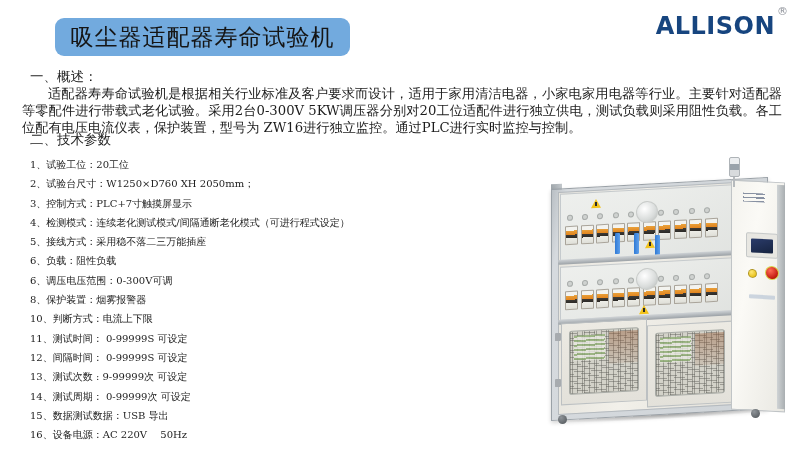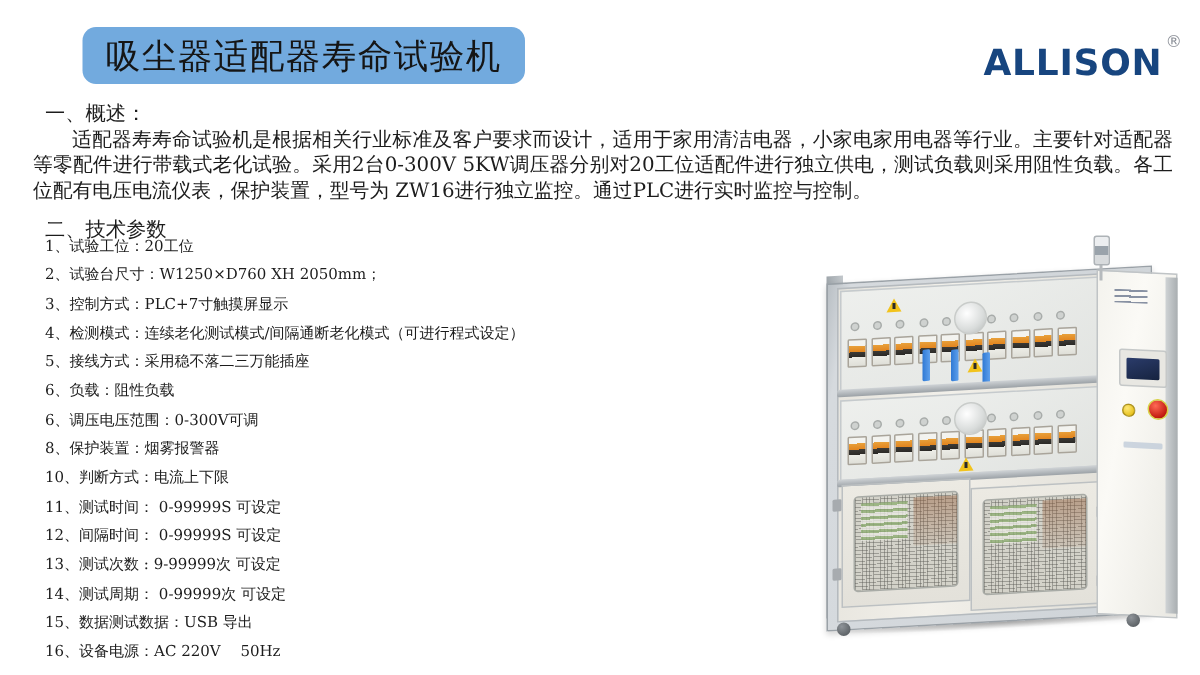--- a/index.html
+++ b/index.html
@@ -20,21 +20,21 @@
     background:#72aade;border-radius:9px;
     display:flex;align-items:center;justify-content:center;
   }
   .title-banner .title-text{
     font-family:"DejaVu Serif","Liberation Serif",serif;
     font-size:23px;letter-spacing:1px;color:#151515;white-space:nowrap;
   }
 
   
   .brand{
-    position:absolute;right:12px;top:30px;
+    position:absolute;right:12px;top:14px;
     display:flex;align-items:flex-start;
   }
   .brand .brand-en{
     font-family:"DejaVu Sans","Liberation Sans",sans-serif;
     font-weight:bold;font-size:24px;color:#17457f;letter-spacing:0.5px;
     line-height:1;
   }
   .brand .brand-cn{
     font-family:"DejaVu Sans","Liberation Sans",sans-serif;
     font-weight:bold;font-size:24px;color:#17457f;letter-spacing:0px;
@@ -44,21 +44,21 @@
     font-family:"DejaVu Sans","Liberation Sans",sans-serif;
     font-size:11px;color:#8d9199;margin-left:2px;margin-top:-9px;
   }
 
   
   .section-heading{
     position:absolute;left:30px;font-size:13.5px;line-height:1;
     font-family:"DejaVu Serif","Liberation Serif",serif;
   }
   #overview-heading{top:70px;}
-  #params-heading{top:147px;}
+  #params-heading{top:133px;}
 
   .overview-body{
     position:absolute;left:22px;top:85px;width:760px;
     font-size:13.2px;line-height:17.2px;text-align:justify;
     text-indent:26px;
     font-family:"DejaVu Serif","Liberation Serif",serif;
   }
 
   .param-list{
     position:absolute;left:30px;top:155px;width:470px;

